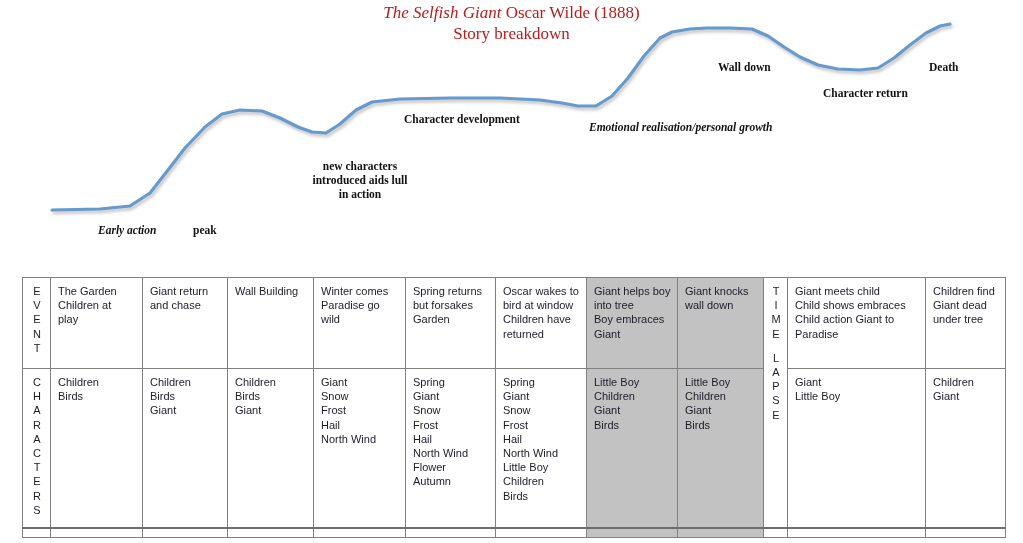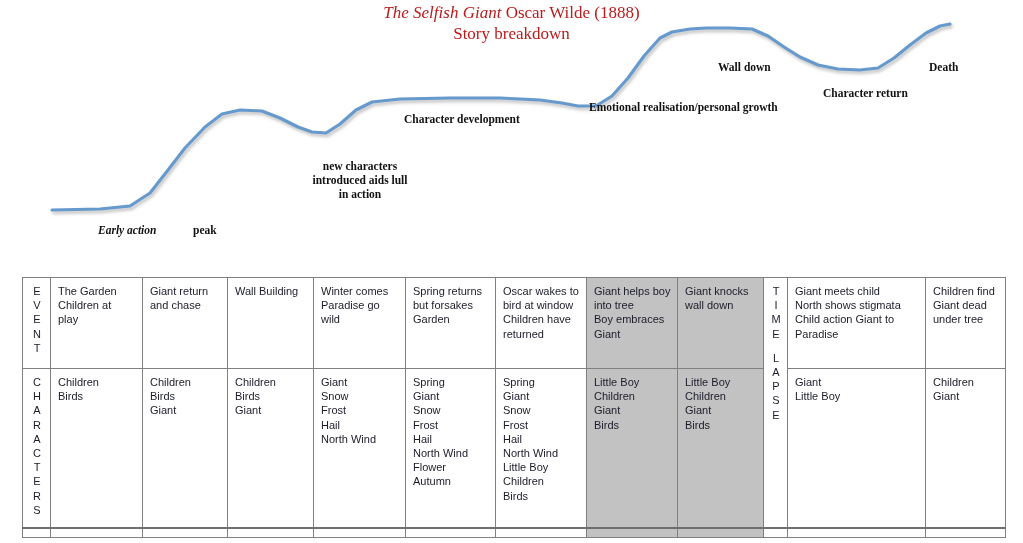--- a/index.html
+++ b/index.html
@@ -130,21 +130,21 @@
   </svg>
 
   <div class="curve-label" style="left:98px; top:223px;font-style:italic;">Early action</div>
 
   <div class="curve-label" style="left:193px; top:223px;">peak</div>
 
   <div class="curve-label" style="left:296px; top:159px; text-align:center; width:128px;">new characters<br>introduced aids lull<br>in action</div>
 
   <div class="curve-label" style="left:404px; top:112px;">Character development</div>
 
-  <div class="curve-label" style="left:589px; top:100px;">Emotional realisation/personal growth</div>
+  <div class="curve-label" style="left:589px; top:120px;font-style:italic;">Emotional realisation/personal growth</div>
 
   <div class="curve-label" style="left:718px; top:60px;">Wall down</div>
 
   <div class="curve-label" style="left:823px; top:86px;">Character return</div>
 
   <div class="curve-label" style="left:929px; top:60px;">Death</div>
 </div>
 
 <table id="breakdown-table">
   <colgroup>
@@ -189,21 +189,21 @@
           </span>
         <span class="gap"></span>
         <span class="stack">
             <span>L</span>
             <span>A</span>
             <span>P</span>
             <span>S</span>
             <span>E</span>
           </span>
       </td>
-      <td><span class="cell-lines"><span>Giant meets child</span><span>North shows stigmata</span><span>Child action Giant to</span><span>Paradise</span></span></td>
+      <td><span class="cell-lines"><span>Giant meets child</span><span>Child shows embraces</span><span>Child action Giant to</span><span>Paradise</span></span></td>
       <td><span class="cell-lines"><span>Children find</span><span>Giant dead</span><span>under tree</span></span></td>
     </tr>
     <tr class="row-characters">
       <td class="vertical-head">
         <span class="stack">
             <span>C</span>
             <span>H</span>
             <span>A</span>
             <span>R</span>
             <span>A</span>

